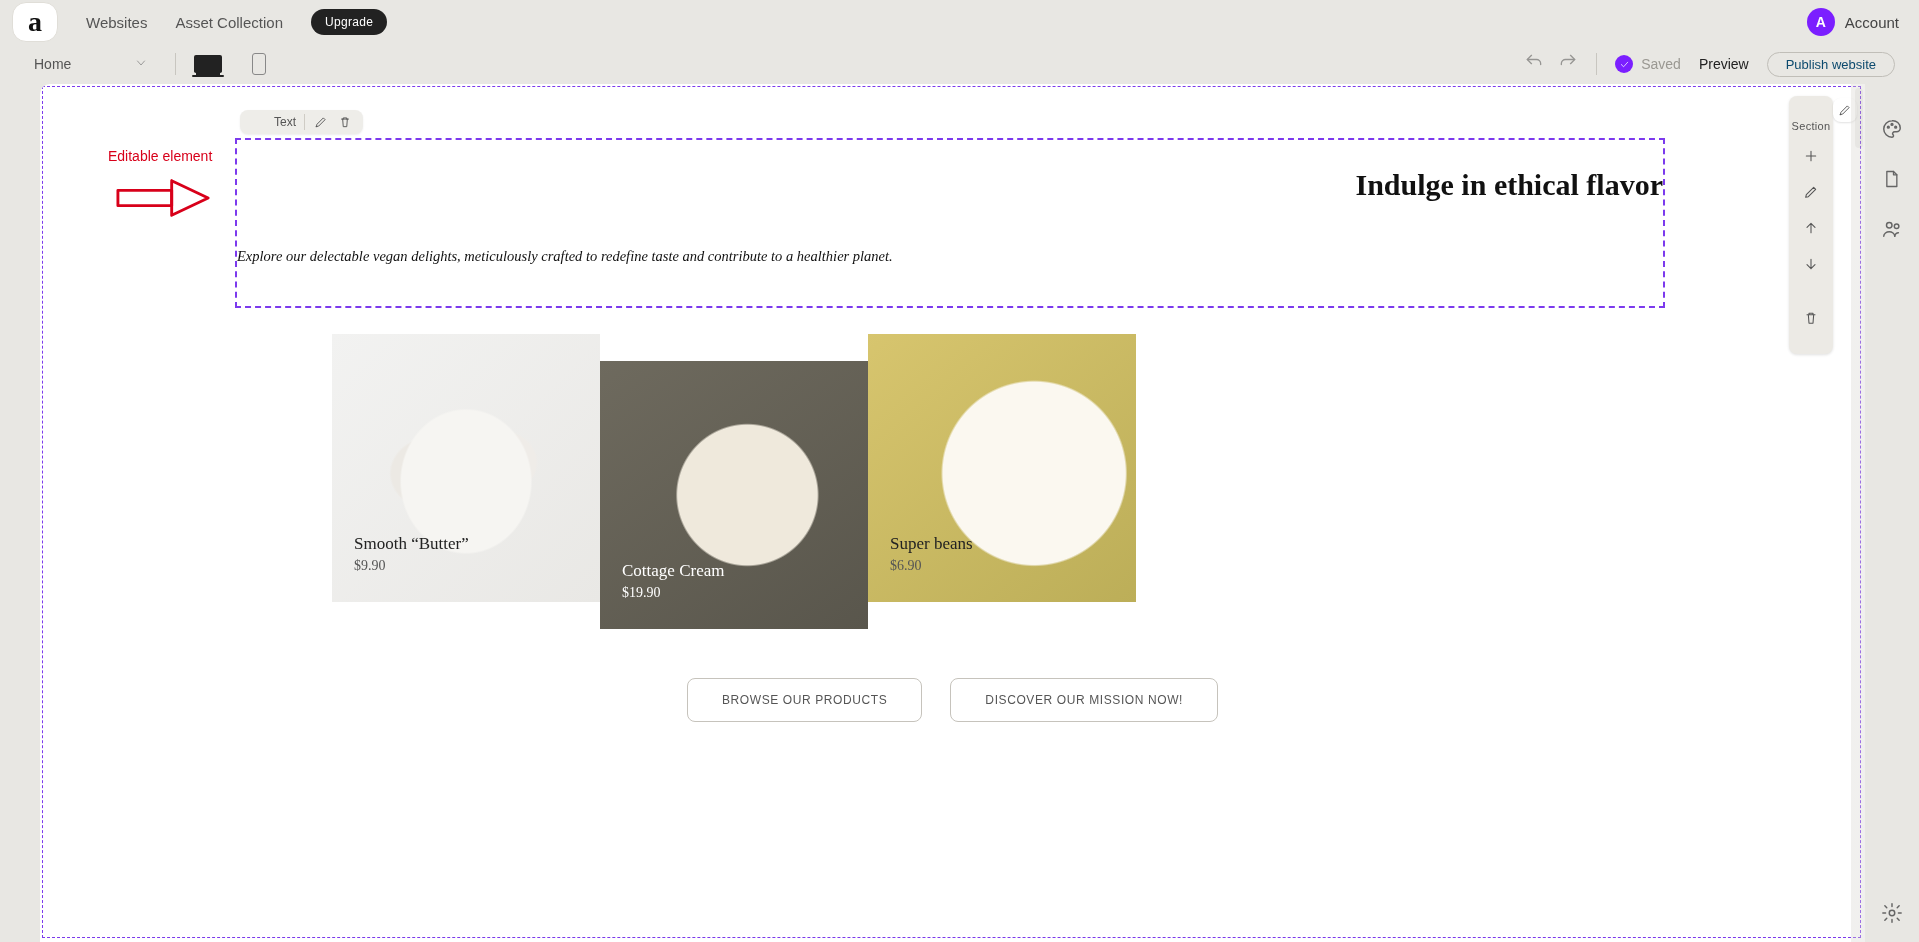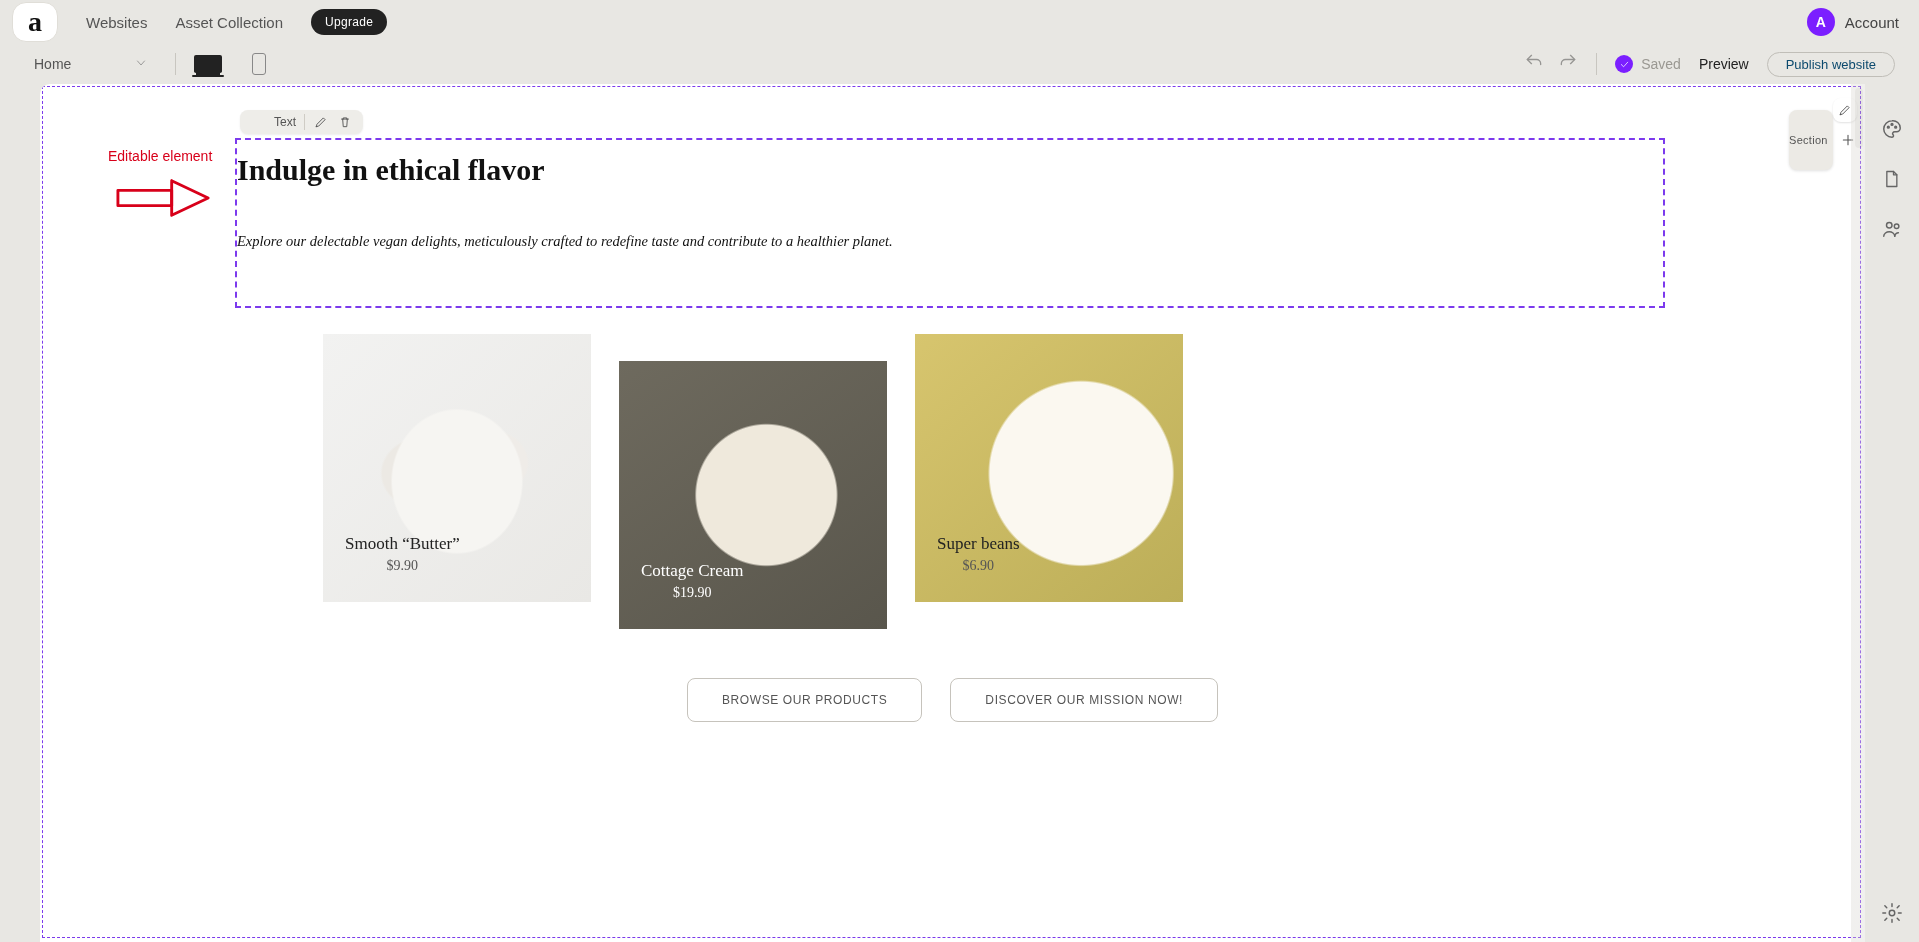--- a/index.html
+++ b/index.html
@@ -92,21 +92,21 @@
   }
 
   
   .text-block {
     position:absolute; left:195px; top:54px; right:200px; height:170px;
     border:2px dashed #7c3aed; background:transparent;
   }
   .text-block .heading {
     font-family: Georgia, 'Times New Roman', serif;
     font-weight:800; font-size:30px; color:#111;
-    text-align:left; margin-top:13px;
+    text-align:right; margin-top:28px;
   }
   .text-block .sub {
     font-family: Georgia, 'Times New Roman', serif;
     font-size:14.5px; color:#111; 
     margin-top:46px; font-style:italic;
   }
 
   
   .float-tools {
     position:absolute; left:200px; top:26px;
@@ -123,30 +123,30 @@
     position:absolute; left:68px; top:64px;
     color:#d8001a; font-size:14px; font-family:Arial;
   }
   .annotation-arrow {
     position:absolute; left:76px; top:92px; width:96px; height:44px;
   }
   .annotation-arrow svg { width:100%; height:100%; }
 
   
   .cards {
-    position:absolute; left:283px; top:250px; right:270px;
-    display:flex; gap:28px;
+    position:absolute; left:292px; top:250px; right:270px;
+    display:flex; 
   }
   .card {
     width:268px; height:268px; position:relative; cursor:pointer;
     display:flex; align-items:flex-end; padding:0 22px 28px 22px;
     font-family: Georgia, 'Times New Roman', serif;
   }
   .card .title { font-size:17px; font-weight:500; color:#222; }
-  .card .price { font-size:14px; color:#555; margin-top:4px;text-align:center; }
+  .card .price { font-size:14px; color:#555; margin-top:4px; }
   .card.light-text .title, .card.light-text .price { color:#fff; }
 
   
   .card.img1 { background:
       radial-gradient(ellipse at 50% 55%, #f6f5f2 0 34%, transparent 35%),
       radial-gradient(ellipse at 38% 52%, #ece9e4 0 18%, transparent 19%),
       radial-gradient(ellipse at 62% 48%, #efece8 0 16%, transparent 17%),
       linear-gradient(135deg,#f2f2f1,#e9e8e5);
   }
   .card.img2 { background:
@@ -166,25 +166,25 @@
     display:flex; justify-content:center; gap:28px;
   }
   .cta {
     border:1px solid #c6c3bc; background:#fff; color:#555;
     font-size:12px; letter-spacing:.6px; padding:14px 34px;
     border-radius:8px; cursor:pointer;
   }
 
   
   .section-panel {
-    position:absolute; right:32px; top:26px;
+    position:absolute; right:32px; top:12px;
     width:44px; background:#eceae5; border-radius:8px;
     box-shadow:0 1px 3px rgba(0,0,0,.12);
-    display:flex; flex-direction:row; align-items:center; gap:12px;
-    padding:18px 0;
+    display:flex; flex-direction:column; align-items:center; gap:12px;
+    padding:24px 0;
   }
   .section-panel .hdr {
     font-size:11px; color:#555; letter-spacing:.3px;
   }
   .section-panel .ic {
     width:24px; height:24px; display:flex; align-items:center; justify-content:center;
     cursor:pointer; color:#555;
   }
   .edit-float {
     position:absolute; right:8px; top:14px;

